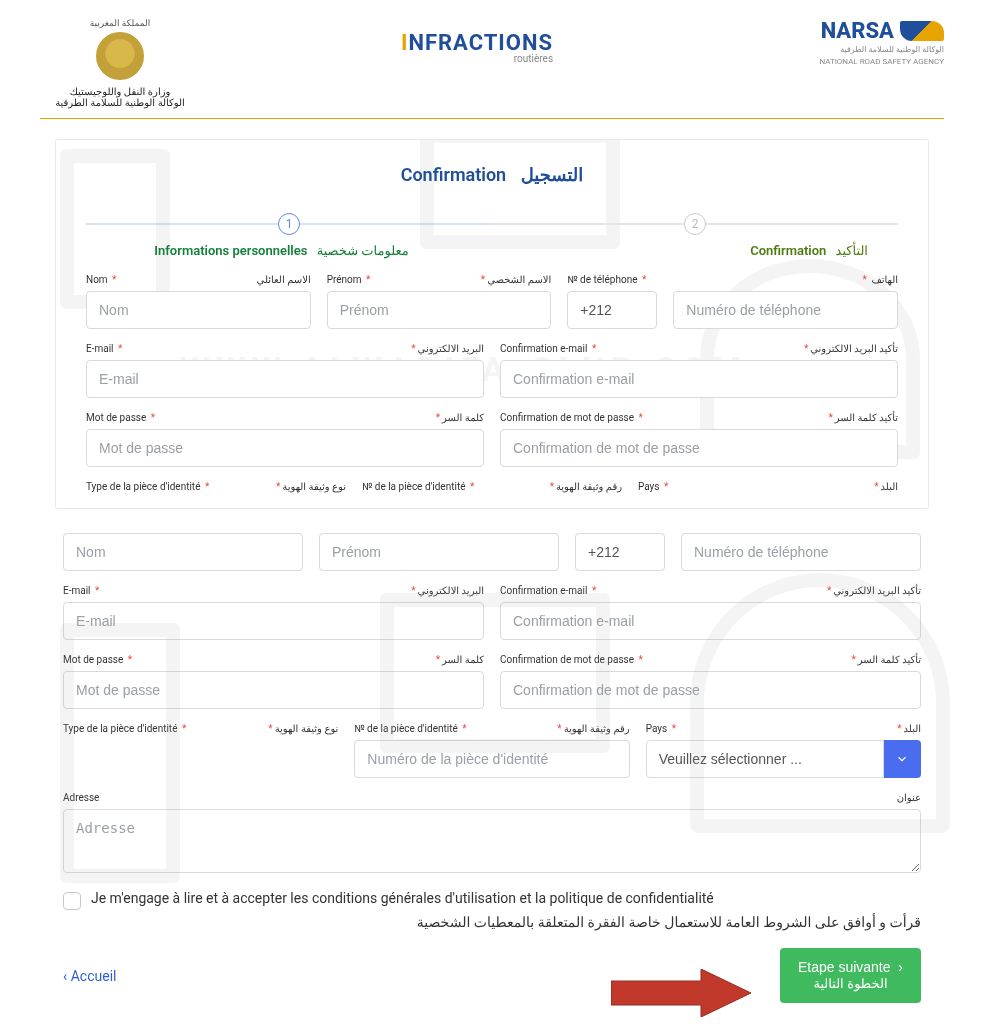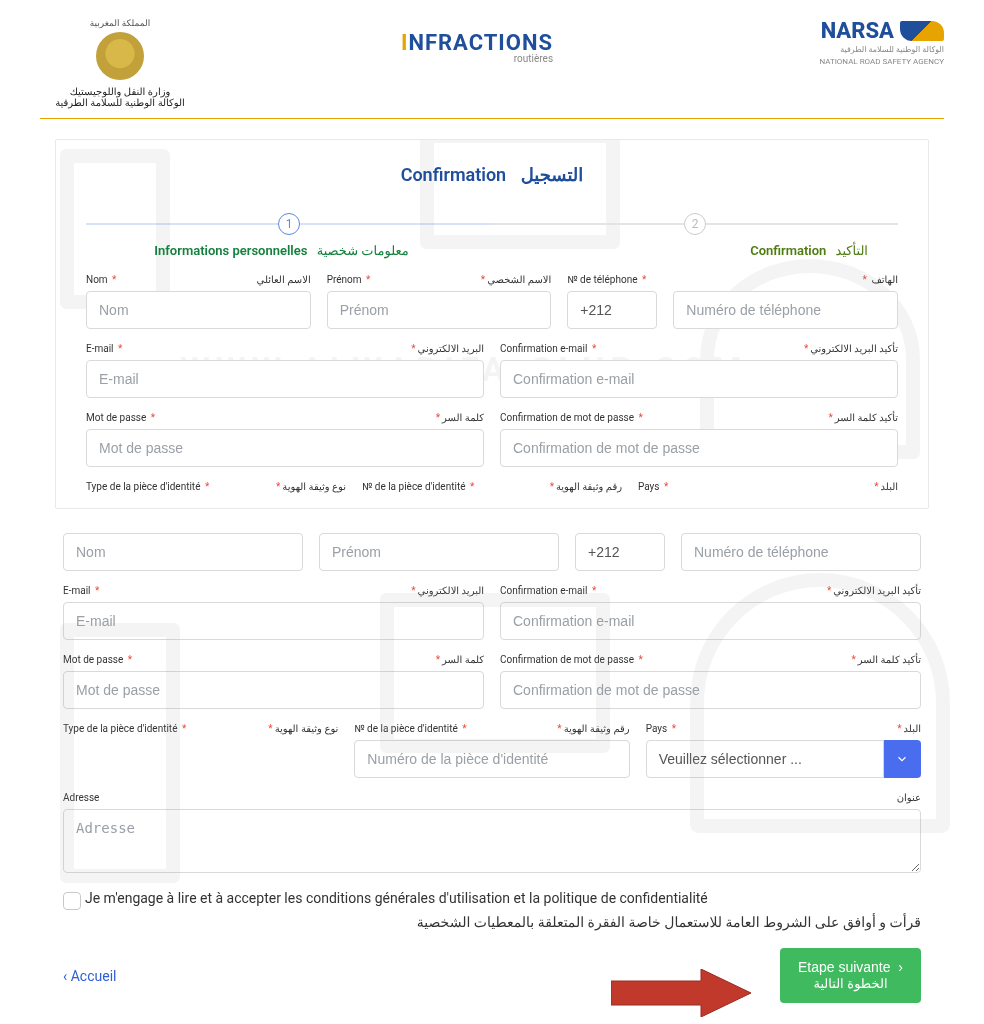--- a/index.html
+++ b/index.html
@@ -135,21 +135,21 @@
   }
 
   
   .lower {
     margin: 24px 55px 0 55px;
     padding: 0 8px;
   }
 
   
   .consent {
-    display: flex; align-items: flex-start; gap: 4px;
+    display: flex; align-items: flex-start; gap: 10px;
     margin: 12px 0 4px 0; font-size: 14px; color: #333;
   }
   .consent input {
     width: 18px; height: 18px; border-radius: 4px; border:1px solid #c9c9c9;
     appearance: none; background:#fff; margin-top:2px; cursor:pointer;
   }
   .consent-ar { text-align: right; direction: rtl; font-size: 14px; color: #333; margin: 4px 0 18px 28px; }
 
   
   .footer-nav {

